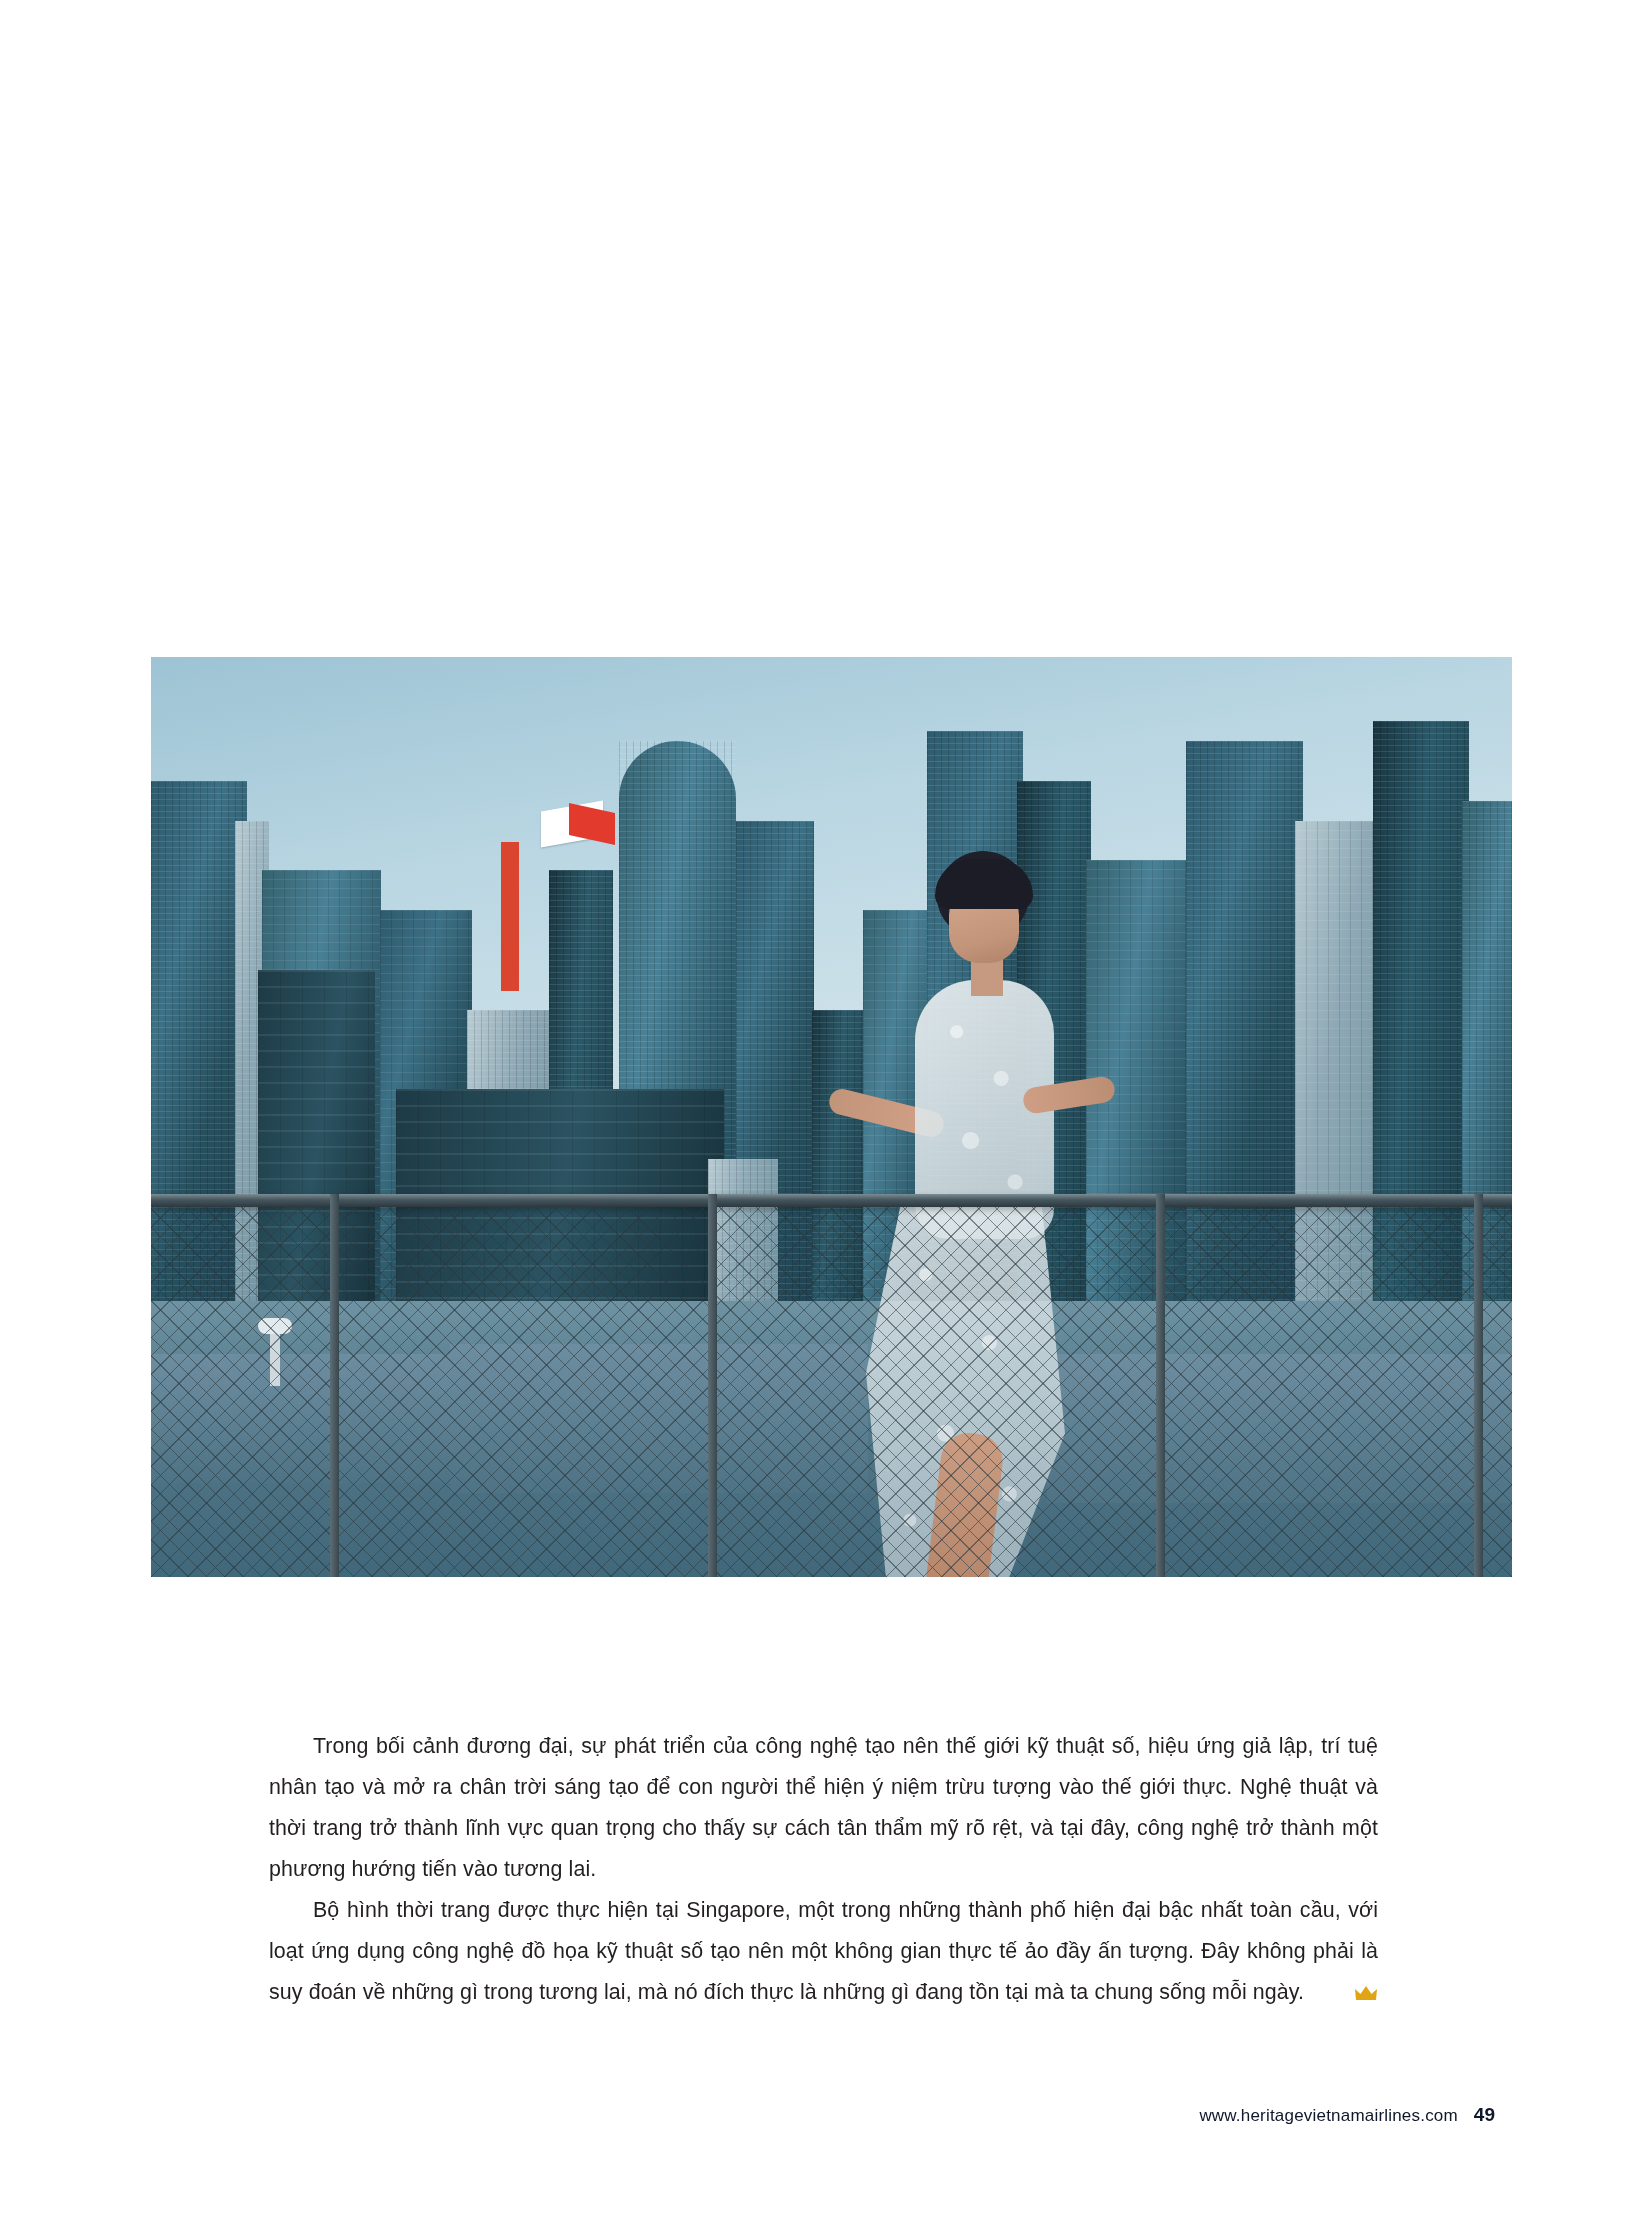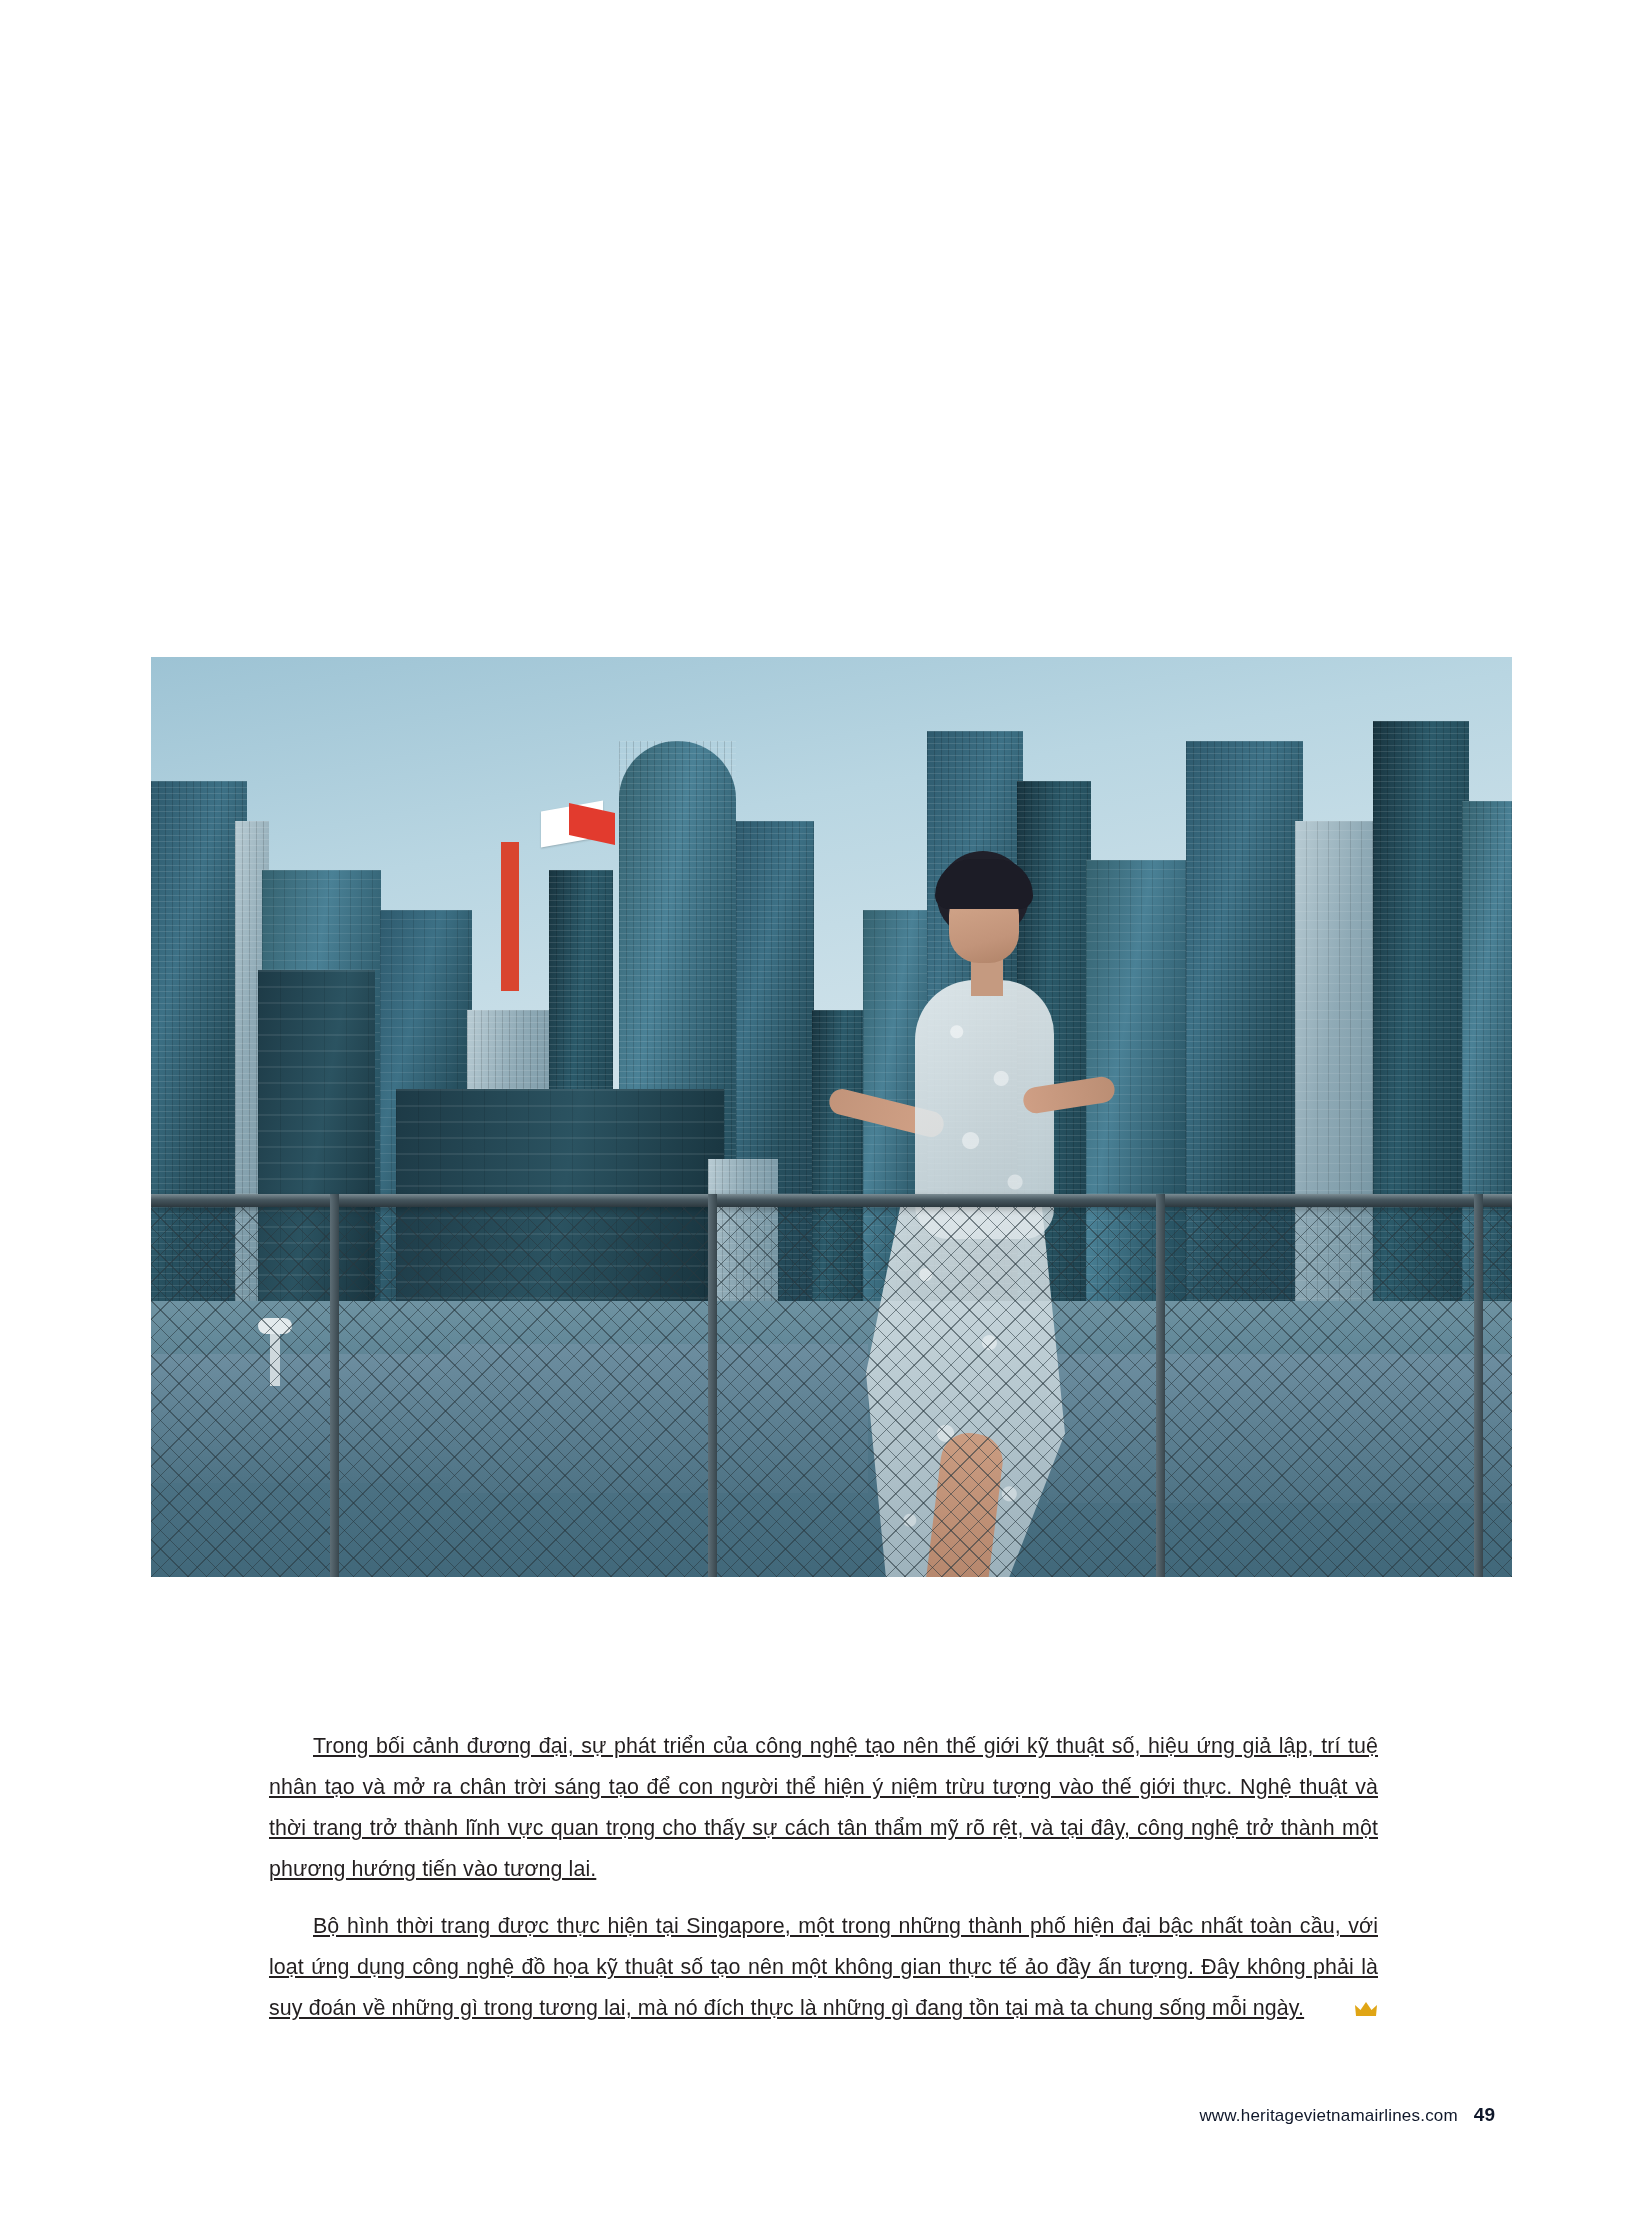--- a/index.html
+++ b/index.html
@@ -212,22 +212,22 @@
     left: 269px;
     top: 1726px;
     width: 1109px;
     font-size: 21.4px;
     line-height: 41px;
     color: #231f20;
     text-align: justify;
     letter-spacing: 0.1px;
   }
   .copy p { margin: 0; }
-  .copy p + p { margin-top: 16px; }
-  .copy p { text-indent: 44px; text-decoration: underline; }
+  .copy p + p { margin-top: 0; }
+  .copy p { text-indent: 44px; }
 
   .endmark {
     display: inline-block;
     width: 22px;
     height: 15px;
     margin-left: 7px;
     vertical-align: -2px;
     position: relative;
   }
 

